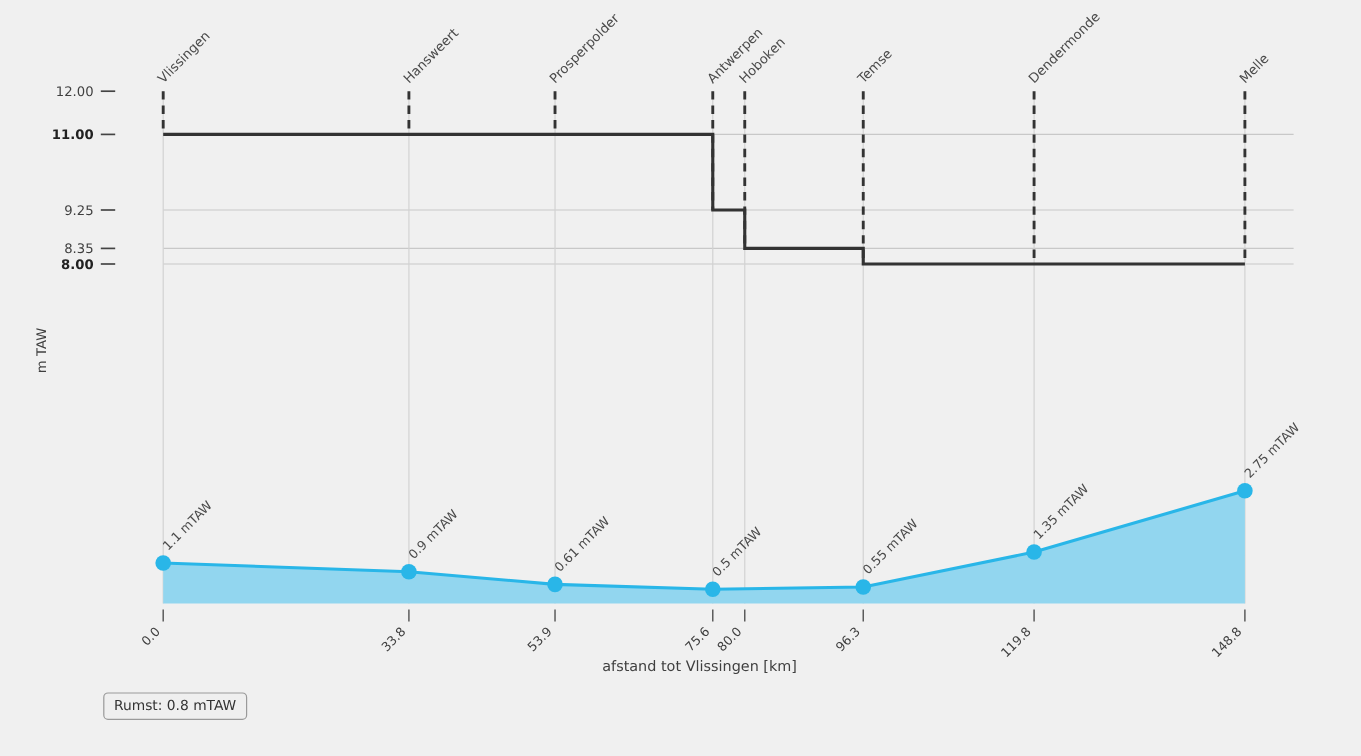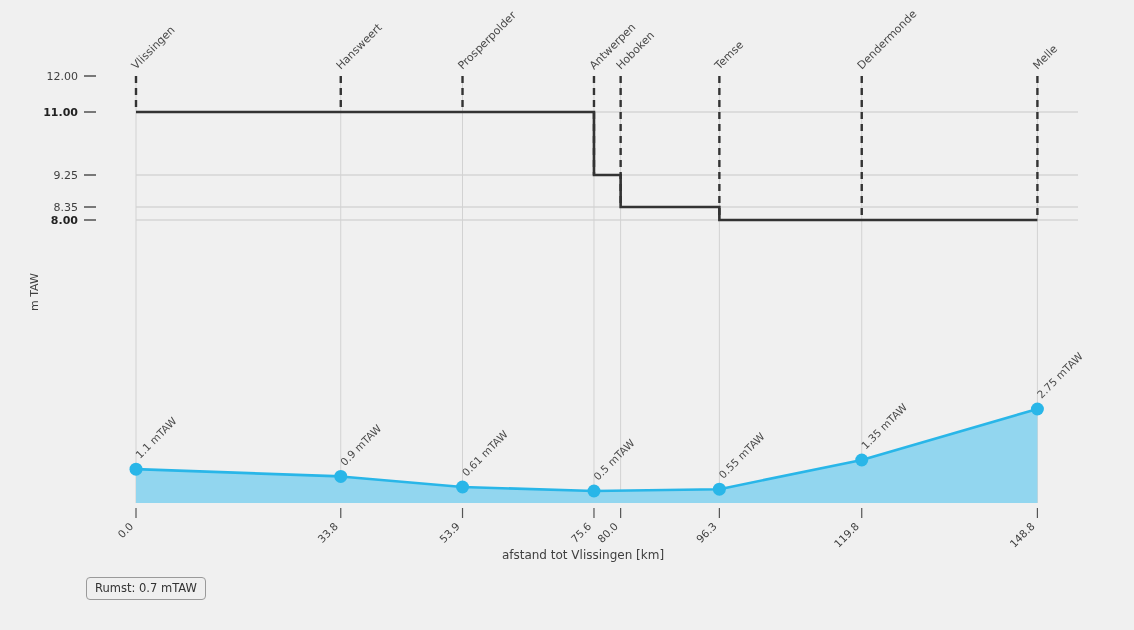--- a/index.html
+++ b/index.html
@@ -154,14 +154,14 @@
         <text x="591.9755627009646" y="527" class="x-tick-label" text-anchor="end" transform="rotate(-45 591.9755627009646 527)">75.6</text>
         <text x="618.6302250803858" y="527" class="x-tick-label" text-anchor="end" transform="rotate(-45 618.6302250803858 527)">80.0</text>
         <text x="717.3736334405145" y="527" class="x-tick-label" text-anchor="end" transform="rotate(-45 717.3736334405145 527)">96.3</text>
         <text x="859.7337620578778" y="527" class="x-tick-label" text-anchor="end" transform="rotate(-45 859.7337620578778 527)">119.8</text>
         <text x="1035.4122186495179" y="527" class="x-tick-label" text-anchor="end" transform="rotate(-45 1035.4122186495179 527)">148.8</text>
       </g>
     <text id="x-axis-title" class="axis-title" x="583" y="559" text-anchor="middle">afstand tot Vlissingen [km]</text>
     <text id="y-axis-title" class="y-axis-title" x="38" y="292" text-anchor="middle" transform="rotate(-90 38 292)">m TAW</text>
   </svg>
 
-  <div id="tooltip-box">Rumst: 0.7 mTAW</div>
+  <div id="tooltip-box">Rumst: 0.8 mTAW</div>
 </div>
 
 </body></html>

